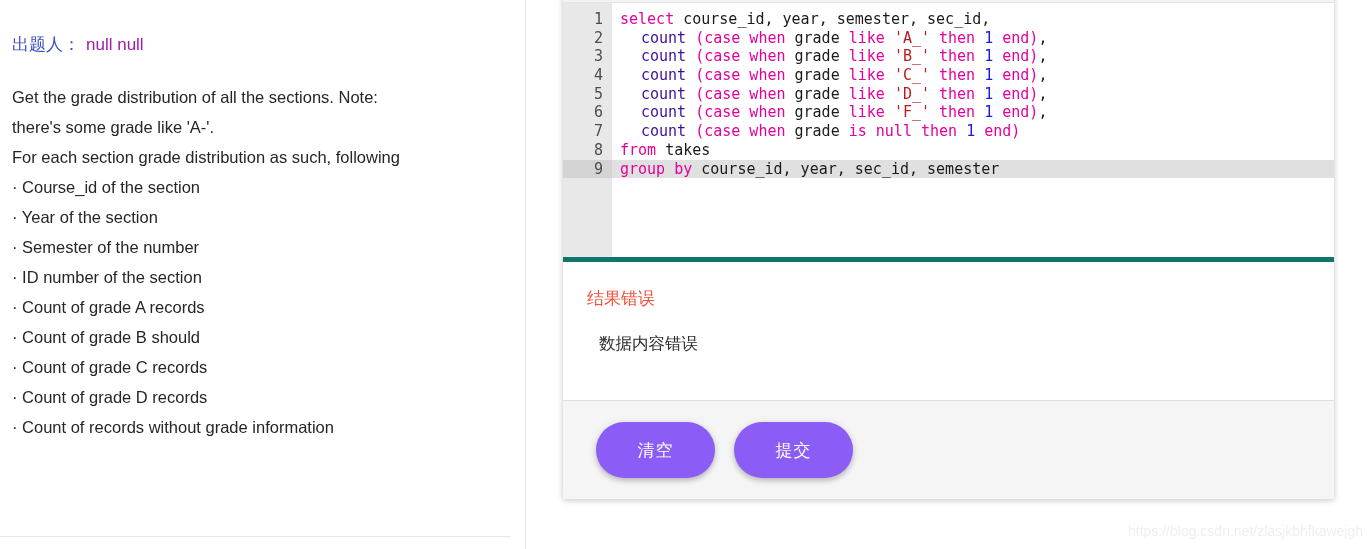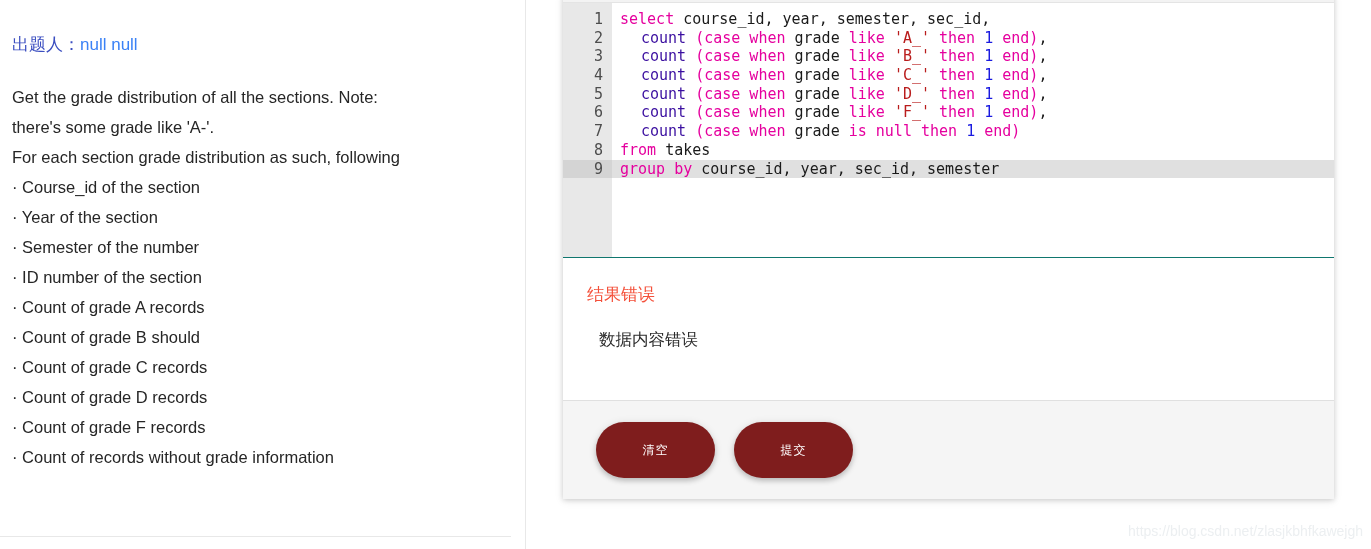--- a/index.html
+++ b/index.html
@@ -37,21 +37,22 @@
     line-height: 22px;
     color: #3b4ec0;
     white-space: nowrap;
   }
   .author-label {
     color: #3b4ec0;
     text-underline-offset: 2px;
   }
   .author-colon { color: #3b4ec0; }
   .author-name {
-    color: #3b82f6;
+    color: #a21caf;
+    margin-left: 6px;
   }
   .desc-block {
     margin-top: 26px;
     font-size: 16.5px;
     line-height: 30px;
     color: #262626;
   }
   .desc-para { margin: 0; }
   .bullet-line {
     font-size: 16.5px;
@@ -136,21 +137,21 @@
   }
   .kw   { color: #e5009e; }
   .fn   { color: #3b0fa0; margin-left: 21px; }
   .str  { color: #b91c1c; }
   .num  { color: #1a1ae0; }
   .pl   { color: #1a1a1a; }
 
   
   #result-section {
     background: #ffffff;
-    border-top: 1px solid #0f766e;
+    border-top: 5px solid #0f766e;
     padding: 26px 24px 30px 24px;
     box-sizing: border-box;
     height: 143px;
   }
   #result-title {
     color: #f4503a;
     font-size: 17px;
     line-height: 22px;
     margin: 0 0 22px 0;
   }
@@ -167,24 +168,24 @@
     border-top: 1px solid #e0e0e0;
     height: 99px;
     display: flex;
     align-items: center;
     padding-left: 33px;
     box-sizing: border-box;
   }
   .pill-btn {
     border: none;
     outline: none;
-    background: #7f1d1d;
+    background: #8b5cf6;
     color: #ffffff;
     font-family: "Liberation Sans", sans-serif;
-    font-size: 12px;
+    font-size: 17px;
     height: 56px;
     width: 119px;
     border-radius: 28px;
     cursor: pointer;
     box-shadow: 0 3px 5px rgba(0,0,0,0.18), 0 1px 8px rgba(0,0,0,0.10);
     letter-spacing: 1px;
   }
   #submit-button { margin-left: 19px; }
 
   
@@ -215,21 +216,20 @@
       <p class="desc-para">For each section grade distribution as such, following</p>
 
       <div class="bullet-line">· Course_id of the section</div>
       <div class="bullet-line">· Year of the section</div>
       <div class="bullet-line">· Semester of the number</div>
       <div class="bullet-line">· ID number of the section</div>
       <div class="bullet-line">· Count of grade A records</div>
       <div class="bullet-line">· Count of grade B should</div>
       <div class="bullet-line">· Count of grade C records</div>
       <div class="bullet-line">· Count of grade D records</div>
-      <div class="bullet-line">· Count of grade F records</div>
       <div class="bullet-line">· Count of records without grade information</div>
     </div>
   </div>
   <div id="left-bottom-rule"></div>
 </div>
 
 <div id="right-card">
 
   <div id="editor-topstrip"></div>
 

